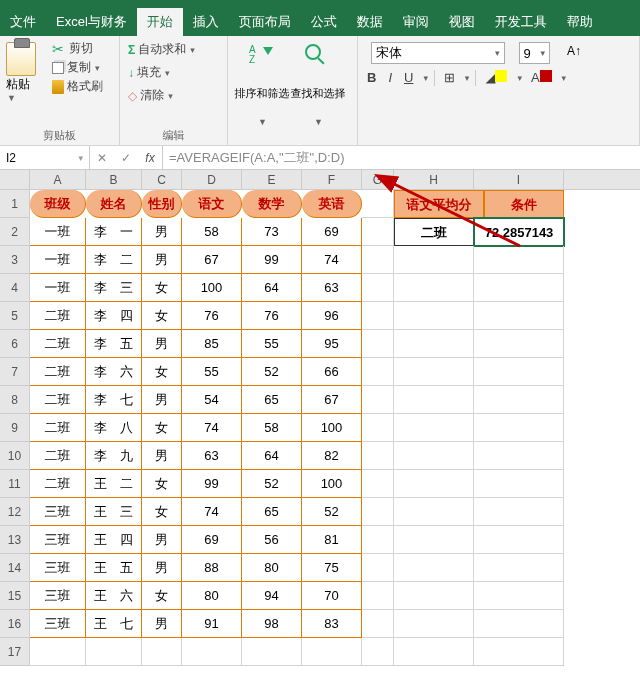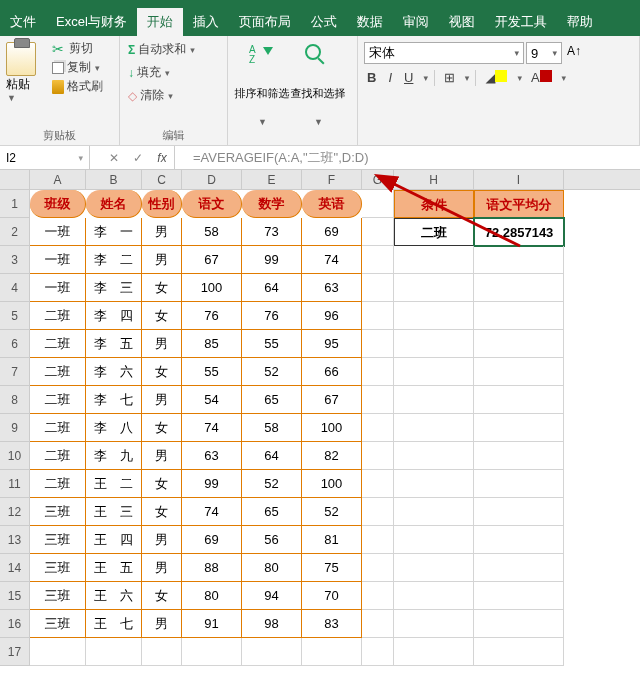--- a/index.html
+++ b/index.html
@@ -31,34 +31,34 @@
 .dd{ font-size:9px; color:#666; margin-left:1px;}
 .big-btn{ display:flex; flex-direction:column; align-items:center; width:56px; cursor:pointer; padding-top:4px; gap:16px;}
 .big-btn .ic{ width:26px; height:26px; }
 .sort-ic{ position:relative;}
 .sort-ic:before{content:"A";position:absolute;left:0;top:0;font-size:10px;color:#2a6;}
 .sort-ic:after{content:"Z";position:absolute;left:0;top:10px;font-size:10px;color:#2a6;}
 .sort-arrow{position:absolute;right:2px;top:3px;width:0;height:0;border-left:5px solid transparent;border-right:5px solid transparent;border-top:8px solid #2a6;}
 .find-ic{ border:2px solid #2a6; border-radius:50%; width:16px;height:16px; position:relative;}
 .find-ic:after{content:"";position:absolute; width:8px;height:2px;background:#2a6; bottom:-4px;right:-6px; transform:rotate(45deg);}
 .font-box{ display:flex; flex-direction:column; gap:4px; padding-top:2px; width:220px;}
-.font-row1{ display:flex; gap:2px;}
+.font-row1{ display:flex; gap:14px;margin-left:7px;}
 .font-sel{ border:1px solid #ababab; background:#fff; height:22px; font-size:13px; padding:0 4px; display:flex; align-items:center; justify-content:space-between;}
 .font-name{ width:160px;}
 .font-size{ width:36px;}
 .font-row2{ display:flex; gap:6px; align-items:center; color:#444; font-size:13px;}
 .fbtn{ cursor:pointer; padding:2px 3px;}
 .fbtn.b{ font-weight:bold;}
 .fbtn.i{ font-style:italic;}
 .fbtn.u{ text-decoration:underline;}
 .sep{ width:1px; height:16px; background:#ccc;}
 .color-sw{ width:12px;height:12px;display:inline-block;}
 
 
-.fbar{ display:flex; border-bottom:1px solid #ccc; height:24px; background:#fff;gap:12px;}
+.fbar{ display:flex; border-bottom:1px solid #ccc; height:24px; background:#fff;}
 .namebox{ width:90px; border-right:1px solid #ccc; display:flex; align-items:center; padding:0 6px; font-size:12px; justify-content:space-between;}
 .namebox .dd{color:#999;}
 .fx-btns{ display:flex; align-items:center; border-right:1px solid #ccc;}
 .fx-btns span{ width:24px; text-align:center; color:#888; cursor:pointer; font-size:12px;}
 .fx-btns .fx{ font-style:italic; color:#555;}
 .formula{ flex:1; padding:0 6px; display:flex; align-items:center; font-size:13px; color:#888; position:relative;}
 
 
 .arrow-ann{ position:absolute; pointer-events:none; z-index:5;}
 .arrow-ann svg{ overflow:visible;}
@@ -246,22 +246,22 @@
   <div class="rows" id="rows">
       <div class="row">
         <div class="rh">1</div>
         <div class="cell cA thdr">班级</div>
         <div class="cell cB thdr">姓名</div>
         <div class="cell cC thdr">性别</div>
         <div class="cell cD thdr">语文</div>
         <div class="cell cE thdr">数学</div>
         <div class="cell cF thdr">英语</div>
         <div class="cell cG"></div>
+        <div class="cell cI shdr">语文平均分</div>
         <div class="cell cH shdr">条件</div>
-        <div class="cell cI shdr">语文平均分</div>
       </div>
       <div class="row">
         <div class="rh">2</div>
         <div class="cell cA tcell">一班</div>
         <div class="cell cB tcell">李　一</div>
         <div class="cell cC tcell">男</div>
         <div class="cell cD tcell">58</div>
         <div class="cell cE tcell">73</div>
         <div class="cell cF tcell">69</div>
         <div class="cell cG"></div>

